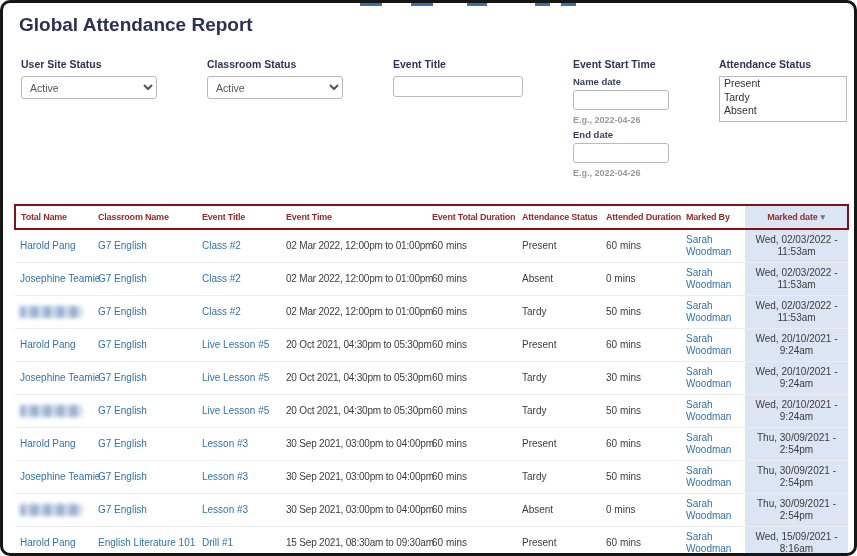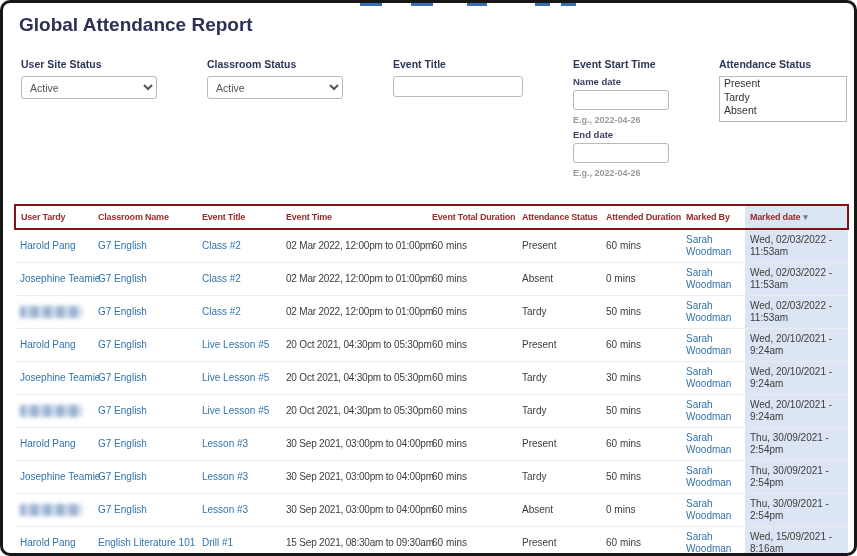--- a/index.html
+++ b/index.html
@@ -31,21 +31,21 @@
   table.grid { border-collapse: collapse; table-layout: fixed; width: 833px; margin: 22px 11px 0; }
   .grid th {
     font-size: 9px; letter-spacing: -0.2px; font-weight: bold; text-align: left;
     color: var(--header-red-text, #9c2a2a); padding: 6px 5px; white-space: nowrap; background: #fff;
     border-top: 2px solid var(--header-red-border, #7e1416);
     border-bottom: 2px solid var(--header-red-border, #7e1416);
   }
   .grid th:first-child { border-left: 2px solid var(--header-red-border, #7e1416); }
   .grid th:last-child  { border-right: 2px solid var(--header-red-border, #7e1416); }
   .grid td { font-size: 10px; color: #3c3c3c; padding: 4px 5px; border-bottom: 1px solid #ececec; vertical-align: middle; background: #fff; line-height: 1.2; }
-  .grid td.sorted, .grid th.sorted { background: var(--sorted-bg, #dbe5f3); }
+  .grid td.sorted, .grid th.sorted { background: var(--sorted-bg, #dbe5f3); text-align: center; }
   .lnk { color: var(--link-blue, #3173ad); text-decoration: none; cursor: pointer; }
   .c-user, .c-class, .c-event, .c-time, .c-total, .c-status, .c-att { white-space: nowrap; }
   .c-time { letter-spacing: -0.2px; }
   .caret { color: #6b7a99; font-size: 9px; margin-left: 3px; }
   .blur-pill {
     display: inline-block; width: 62px; height: 12px; border-radius: 2px; vertical-align: middle;
     background: repeating-linear-gradient(90deg, #7e9cc4 0 5px, #cfdaea 5px 9px, #9db4d4 9px 13px);
     filter: blur(2px); opacity: .85;
   }
 </style>
@@ -114,21 +114,21 @@
         <col style="width:84px">
       <col style="width:146px">
         <col style="width:90px">
         <col style="width:84px">
       <col style="width:80px">
         <col style="width:64px">
         <col style="width:103px">
     </colgroup>
     <thead>
       <tr>
-          <th>User Tardy</th>
+          <th>Total Name</th>
           <th>Classroom Name</th>
           <th>Event Title</th>
           <th>Event Time</th>
           <th>Event Total Duration</th>
           <th>Attendance Status</th>
           <th>Attended Duration</th>
           <th>Marked By</th>
           <th class="sorted">Marked date<span class="caret">▾</span></th>
         </tr>
     </thead>

